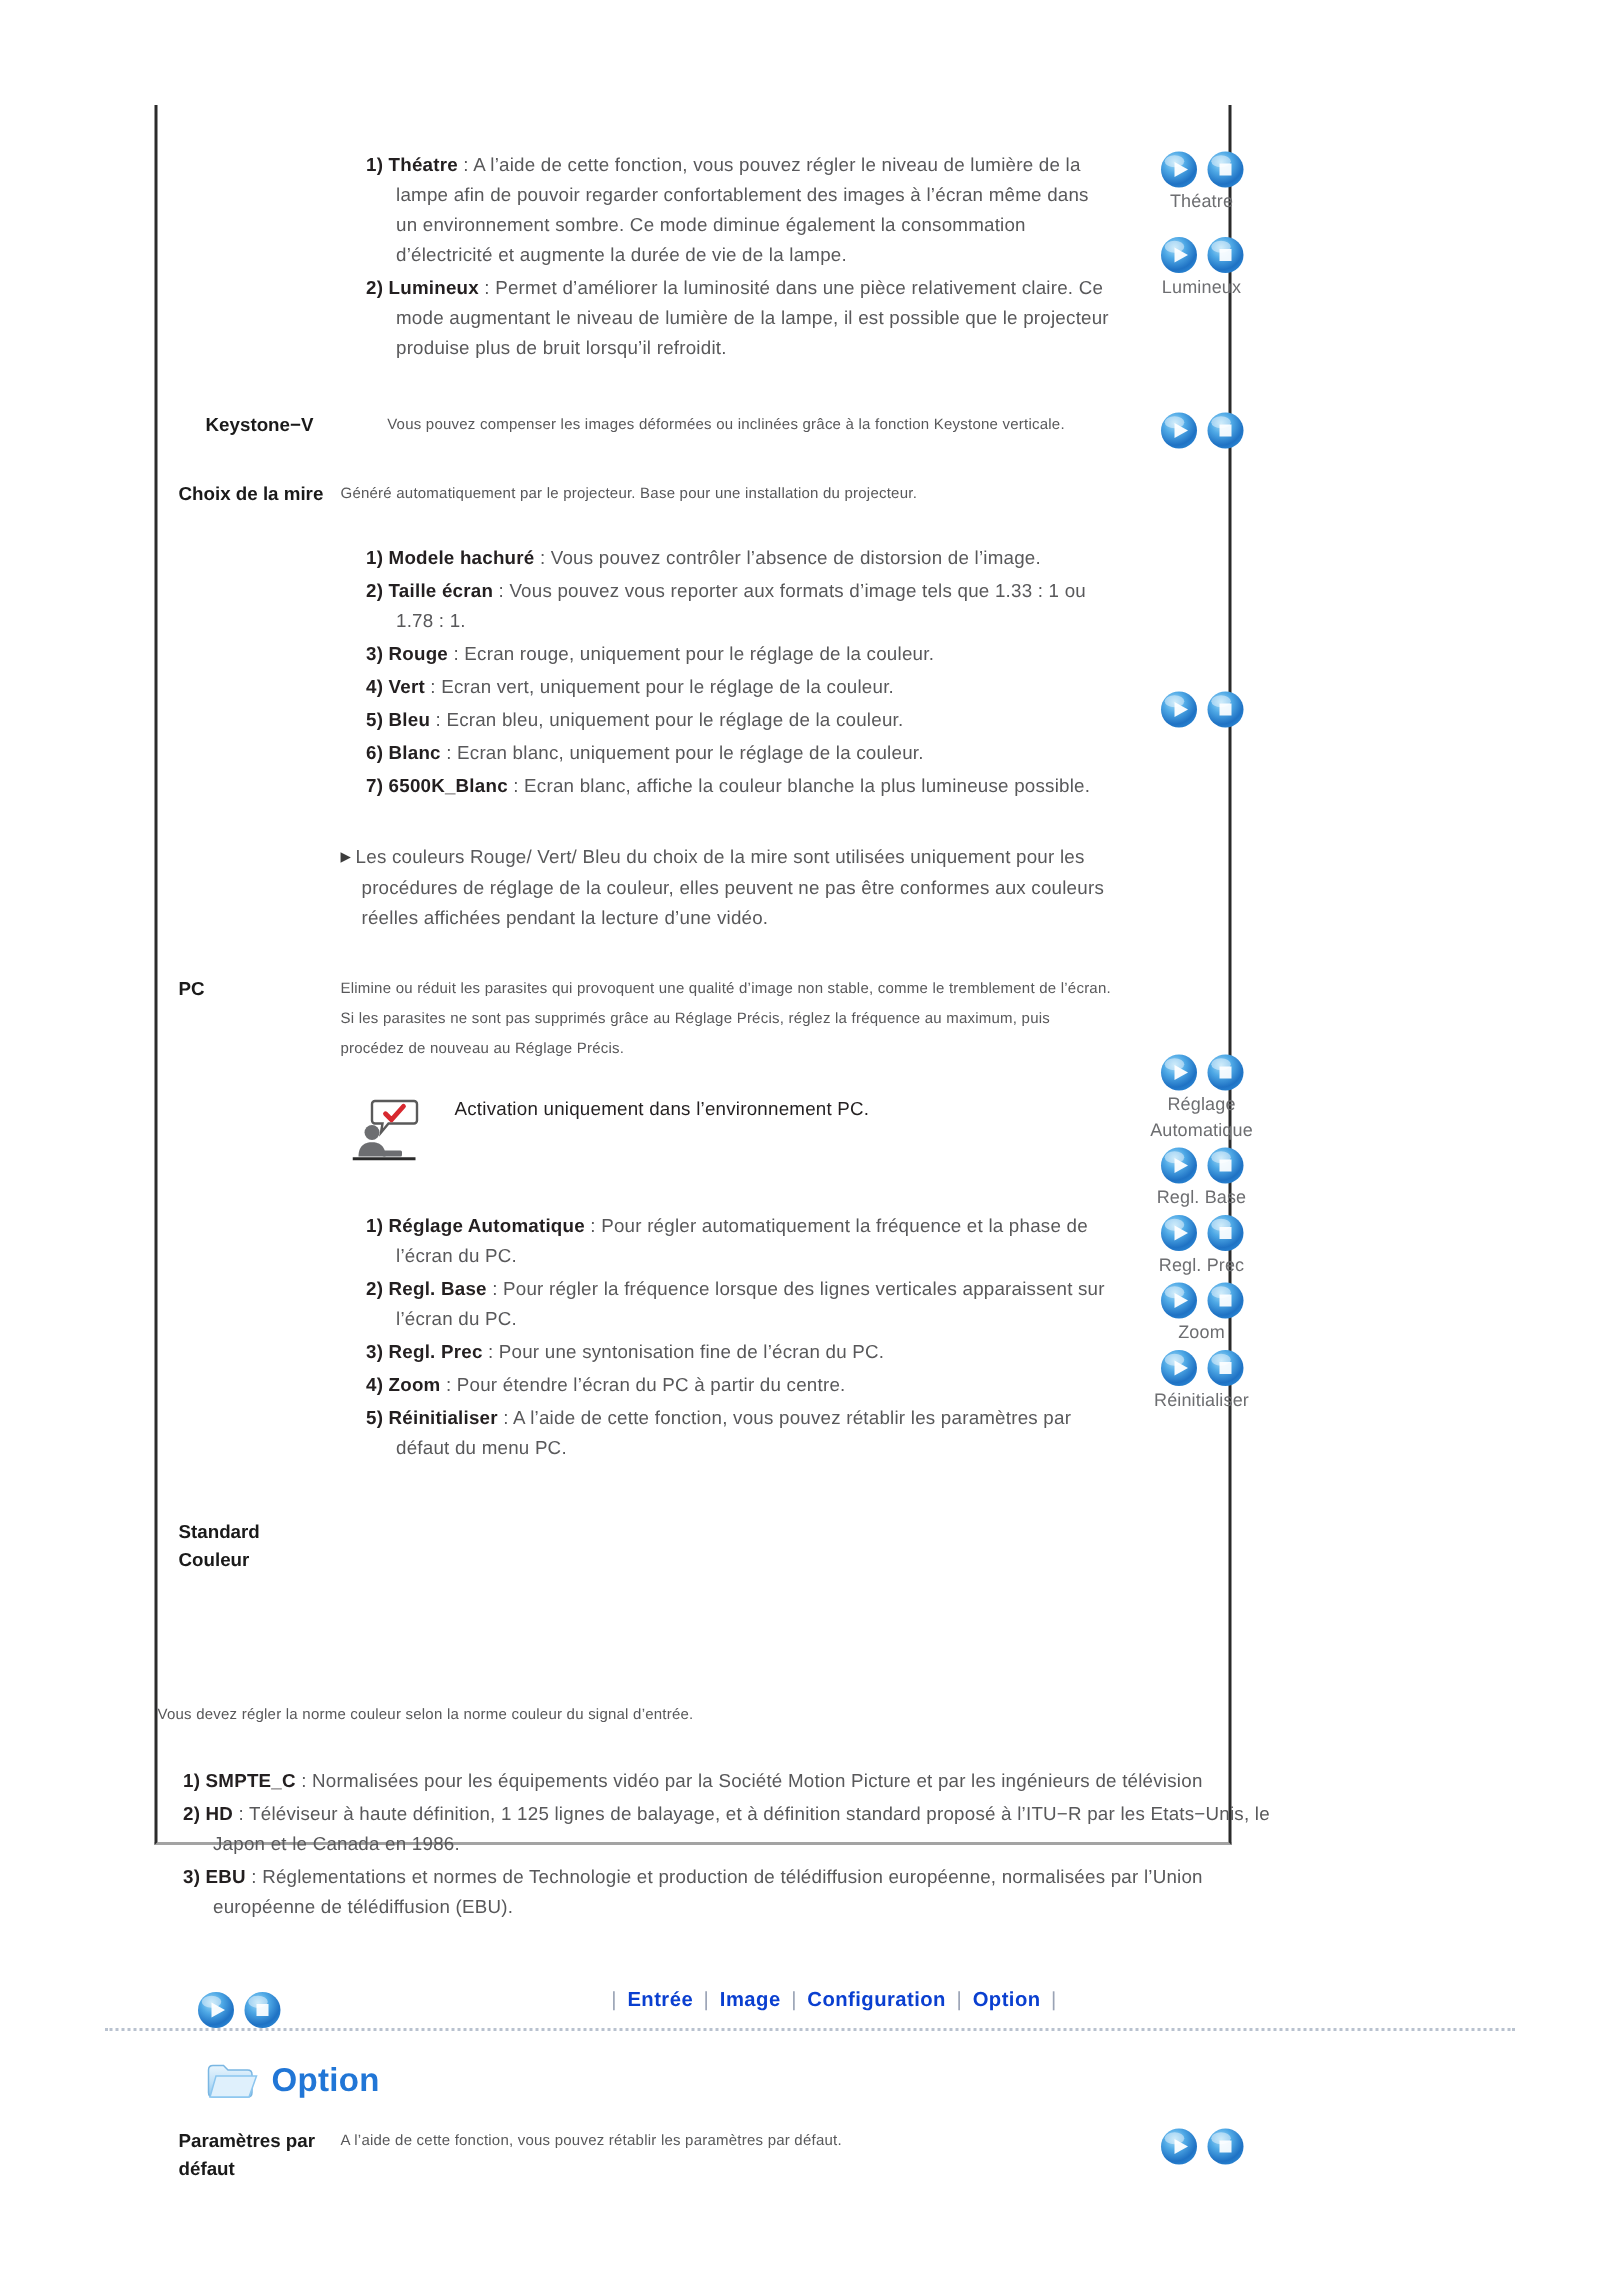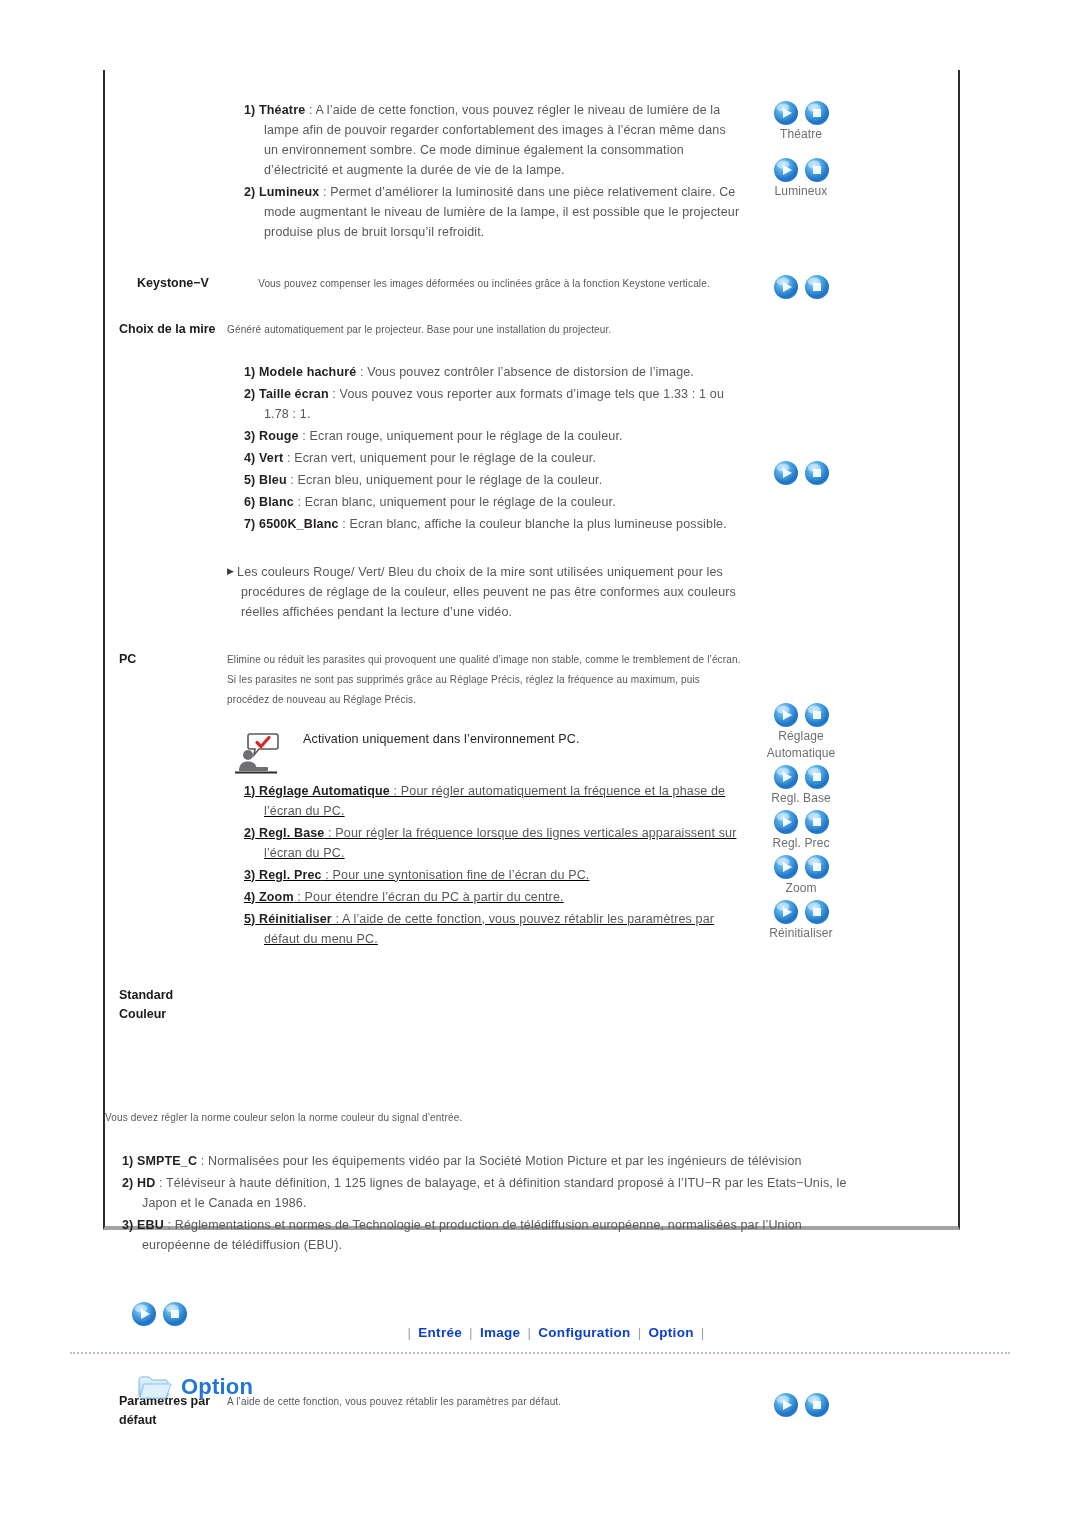--- a/index.html
+++ b/index.html
@@ -13,25 +13,25 @@
     font-family: "Liberation Sans", sans-serif;
     position: relative;
     overflow: hidden;
   }
 
   
   .panel {
     position: absolute;
     left: 103px;
     top: 70px;
-    width: 857px;
+    width: 718px;
     height: 1160px;
     border-left: 2px solid #2b2b2b;
     border-right: 2px solid #2b2b2b;
-    border-bottom: 4px solid #a3a3a3;
+    border-bottom: 2px solid #a3a3a3;
     box-sizing: border-box;
   }
 
   .rows {
     position: absolute;
     left: 0;
     top: 0;
     width: 750px;
   }
 
@@ -343,21 +343,21 @@
             <path d="M15 2 H41 A2 2 0 0 1 43 4 V15 A2 2 0 0 1 41 17 H24 L19 23 L20 17 H15 A2 2 0 0 1 13 15 V4 A2 2 0 0 1 15 2 Z" fill="#ffffff" stroke="#5a5a5a" stroke-width="1.6"></path>
             <path d="M22 10.5 L26 14.5 L34 5.5" fill="none" stroke="#d7282f" stroke-width="3.2" stroke-linecap="round" stroke-linejoin="round"></path>
             <circle cx="13" cy="23" r="5" fill="#6d6e71"></circle>
             <path d="M4 39 C4 31 9 29.5 13 29.5 C17 29.5 22 31 22 39 Z" fill="#6d6e71"></path>
             <rect x="20" y="35" width="13" height="4" rx="1" fill="#6d6e71"></rect>
             <rect x="0" y="39.5" width="42" height="2" fill="#2b2b2b"></rect>
           </svg>
           <div class="note-text">Activation uniquement dans l’environnement PC.</div>
         </div>
 
-        <div class="indent-block" style="margin-top:7px;text-decoration:underline;">
+        <div class="indent-block" style="margin-top:33px;">
           <div class="numitem">
             <span class="num">1)</span>
             <span class="term">Réglage Automatique</span><span> : Pour régler automatiquement la fréquence et la phase de l’écran du PC.</span>
           </div>
           <div class="numitem">
             <span class="num">2)</span>
             <span class="term">Regl. Base</span><span> : Pour régler la fréquence lorsque des lignes verticales apparaissent sur l’écran du PC.</span>
           </div>
           <div class="numitem">
             <span class="num">3)</span>

